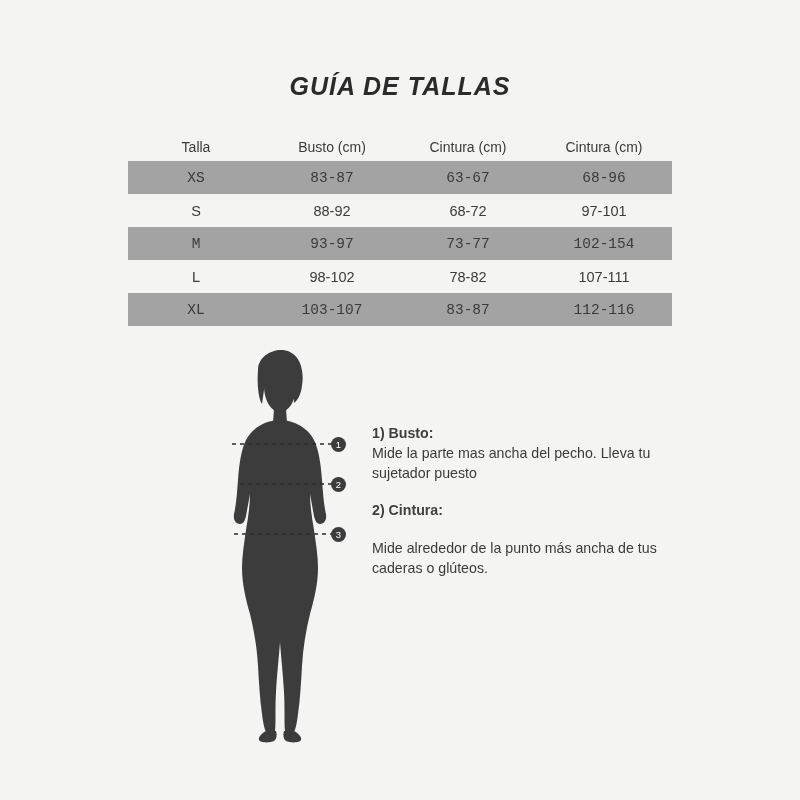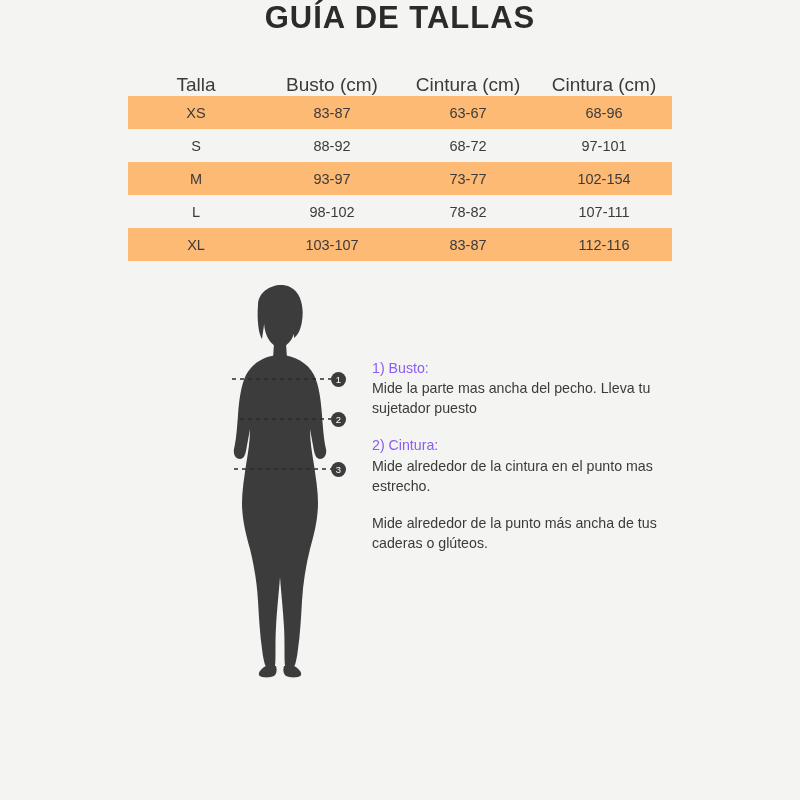--- a/index.html
+++ b/index.html
@@ -15,46 +15,49 @@
     overflow: hidden;
   }
   .page {
     position: relative;
     width: 800px;
     height: 800px;
     box-sizing: border-box;
   }
   .title {
     text-align: center;
-    font-size: 31px;
+    font-size: 25px;
     font-weight: bold;
     letter-spacing: 1px;
     color: #2b2b2b;
+    margin-top: 72px;
+    font-style: italic;
   }
   table.size-table {
     width: 544px;
     margin: 30px auto 0 auto;
     border-collapse: collapse;
     font-size: 14.5px;
     color: #3b3b3b;
   }
   table.size-table th {
     font-weight: normal;
-    padding: 8px 0 0 0;
-    text-align: center;
-    font-size: 19px;
+    padding: 8px 0 6px 0;
+    text-align: center;
+    font-size: 14px;
     color: #3b3b3b;
   }
   table.size-table td {
     text-align: center;
     padding: 8px 0;
     height: 17px;
   }
   table.size-table tbody tr.shaded td {
-    background: #fdba74;
+    background: #a3a3a3;
+    font-family: Liberation Mono, monospace;
   }
   table.size-table tbody tr.plain td {
     background: transparent;
   }
   .col-size { width: 25%; }
   .col-m { width: 25%; }
 
   .lower {
     position: relative;
     margin-top: 22px;
@@ -78,21 +81,21 @@
   .notes {
     position: absolute;
     left: 372px;
     top: 75px;
     width: 320px;
     font-size: 14.2px;
     line-height: 1.42;
     color: #3b3b3b;
   }
   .notes .item { margin-bottom: 17px; }
-  .notes .head { font-weight: normal; color: #8b5cf6; }
+  .notes .head { font-weight: bold; color: #404040; }
   .notes .body { }
   .num-badge {
     position: absolute;
     width: 15px;
     height: 15px;
     border-radius: 50%;
     background: #3c3c3c;
     color: #ffffff;
     font-size: 9.5px;
     line-height: 15px;
@@ -210,21 +213,20 @@
       <div class="num-badge" style="left:141px; top:178.5px;">3</div>
     </div>
 
     <div class="notes">
       <div class="item">
         <div class="head">1)  Busto:</div>
         <div class="body">Mide la parte mas ancha del pecho. Lleva tu sujetador puesto</div>
       </div>
       <div class="item">
         <div class="head">2) Cintura:</div>
-        <div class="body">Mide alrededor de la cintura en el punto mas estrecho.</div>
       </div>
       <div class="item">
         <div class="body">Mide alrededor de la punto más ancha de tus caderas o glúteos.</div>
       </div>
     </div>
 
   </div>
 
 </div>
 

